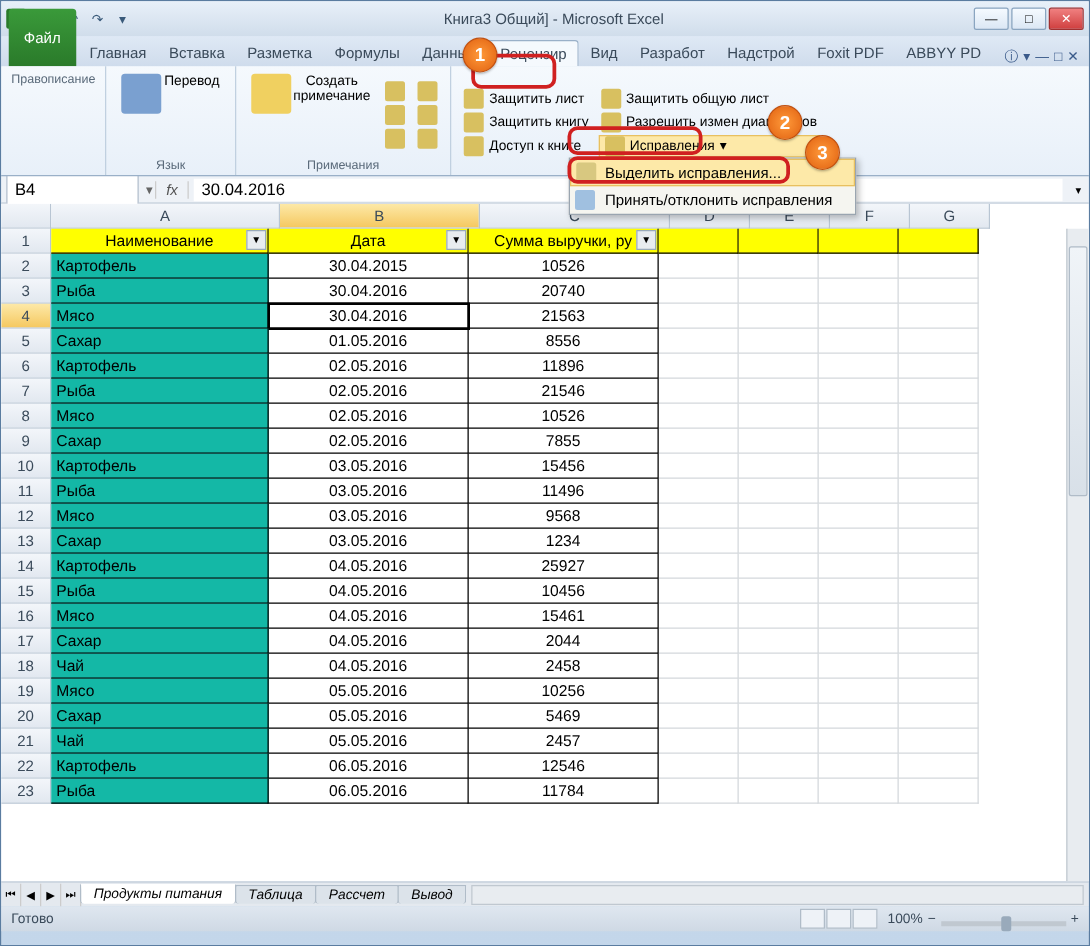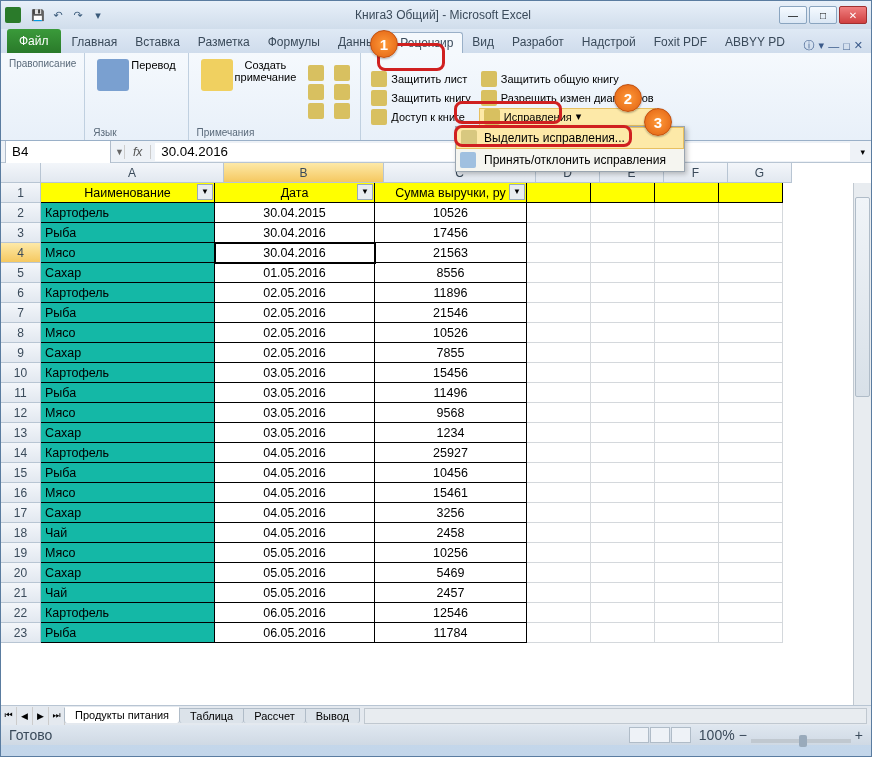--- a/index.html
+++ b/index.html
@@ -11,30 +11,30 @@
 .excel-icon { width: 16px; height: 16px; background: #2a7a2a; border-radius: 2px; margin-right: 4px; display: inline-block; }
 .qat { display: flex; gap: 2px; margin-left: 4px; }
 .qat-btn { width: 18px; height: 18px; display: inline-flex; align-items: center; justify-content: center; font-size: 11px; border-radius: 2px; cursor: pointer; color: #3a5a7a; }
 .title-text { flex: 1; text-align: center; font-size: 12px; color: #3a4a5a; }
 .win-btns { display: flex; gap: 2px; }
 .win-btn { width: 28px; height: 18px; border: 1px solid #8aa5c0; background: linear-gradient(#f5faff,#dbe7f4); border-radius: 2px; display: flex; align-items: center; justify-content: center; font-size: 10px; cursor: pointer; }
 .win-close { background: linear-gradient(#f08080,#d04040); color: #fff; border-color: #a03030; }
 
 
 .ribbon-tabs { height: 24px; display: flex; align-items: flex-end; padding-left: 6px; background: linear-gradient(#dfe9f5,#cfdcec); font-size: 12px; }
-.file-tab { background: linear-gradient(#3a9a3a,#2a7a2a); color: #fff; padding: 5px 12px; border-radius: 3px 3px 0 0; cursor: pointer; margin-right: 2px; }
+.file-tab { background: linear-gradient(#3a9a3a,#2a7a2a); color: #fff; padding: 16px 12px; border-radius: 3px 3px 0 0; cursor: pointer; margin-right: 2px; }
 .tab { padding: 3px 9px; cursor: pointer; color: #3a4a5a; }
 .tab.active { background: #f5f9fd; border: 1px solid #9ab0c8; border-bottom: none; border-radius: 3px 3px 0 0; }
 .ribbon-right { margin-left: auto; display: flex; gap: 4px; padding-right: 8px; align-items: center; color: #3a5a8a; font-size: 11px; }
 
 
 .ribbon { height: 88px; background: linear-gradient(#f5f9fd,#e8f0f9); border-bottom: 1px solid #9ab0c8; display: flex; font-size: 11px; position: relative; }
 .rgroup { border-right: 1px solid #c0d0e0; padding: 4px 8px 2px 8px; display: flex; flex-direction: column; }
 .rgroup-body { flex: 1; display: flex; gap: 6px; }
-.rgroup-label { color: #5a6a7a; font-size: 10px; padding-top: 1px; }
+.rgroup-label { text-align: center; color: #5a6a7a; font-size: 10px; padding-top: 1px; }
 .rbtn-lg { display: flex; flex-direction: row; align-items: flex-start; gap: 2px; padding: 2px 4px; cursor: pointer; }
 .rbtn-lg .ico { width: 32px; height: 32px; background: #e0e8f0; border-radius: 3px; display: inline-block; }
 .rbtn-sm { display: flex; align-items: center; gap: 4px; padding: 1px 2px; cursor: pointer; white-space: nowrap; }
 .rbtn-sm .ico { width: 16px; height: 16px; background: #d8c060; border-radius: 2px; display: inline-block; }
 .rstack { display: flex; flex-direction: column; gap: 1px; justify-content: center; }
 
 
 .highlight-box { position: absolute; border: 3px solid #d02020; border-radius: 8px; pointer-events: none; z-index: 50; }
 .num-badge { position: absolute; width: 28px; height: 28px; border-radius: 50%; background: radial-gradient(#ff9a3a,#e06010); color: #fff; font-weight: bold; display: flex; align-items: center; justify-content: center; font-size: 15px; z-index: 60; border: 1px solid #c05010; box-shadow: 0 1px 2px rgba(0,0,0,.3); }
 
@@ -72,27 +72,27 @@
 .filter-btn { position:absolute; right:1px; top:1px; width:16px; height:16px; background:#e8ecf0; border:1px solid #9ab; display:flex; align-items:center; justify-content:center; font-size:8px; cursor:pointer; }
 .active-cell { outline: 2px solid #000; outline-offset: -1px; }
 
 .vscroll { position:absolute; top:20px; right:0; width:18px; bottom:0; background:#e8ecf0; border-left:1px solid #c0c8d0; }
 .vthumb { position:absolute; top:14px; left:1px; right:1px; height:200px; background:linear-gradient(#f0f4f8,#d8e0e8); border:1px solid #b0bcc8; border-radius:2px; }
 
 
 .sheetbar { height: 20px; display:flex; align-items:center; background:#e4e9ef; border-top:1px solid #b8c5d3; font-size:11px; }
 .sheet-nav { display:flex; }
 .sn-btn { width:16px; height:18px; border-right:1px solid #ccc; display:flex; align-items:center; justify-content:center; font-size:9px; cursor:pointer; }
-.sheet-tab { padding: 1px 10px; background:#fff; border:1px solid #b0bcc8; border-bottom:none; margin-left:-1px; cursor:pointer; border-radius:0 0 3px 3px; }
+.sheet-tab { padding: 1px 10px; background:#fff; border:1px solid #b0bcc8; border-bottom:none; margin-left:-1px; cursor:pointer; border-radius:0 0 3px 3px;font-style:italic; }
 .sheet-tab.active { background:#fff; font-weight:normal; border-top:1px solid #fff; margin-top:-1px; }
 .sheet-tab.inactive { background:#dce3ea; }
 .hscroll { flex:1; height:16px; margin:0 4px; background:#e8ecf0; border:1px solid #c0c8d0; position:relative; }
 
 
-.statusbar { height:20px; background:linear-gradient(#dfe7f0,#cfd9e4); display:flex; align-items:center; font-size:14px; padding:0 8px; color:#3a4a5a; }
+.statusbar { height:20px; background:linear-gradient(#dfe7f0,#cfd9e4); display:flex; align-items:center; font-size:11px; padding:0 8px; color:#3a4a5a; }
 .statusbar .spacer { flex:1; }
 .view-btns { display:flex; gap:1px; }
 .vb { width:20px; height:16px; border:1px solid #b0bcc8; background:#eef2f7; cursor:pointer; }
 .zoom { display:flex; align-items:flex-end; gap:4px; margin-left:8px; }
 .zoom-track { width:100px; height:4px; background:#c0c8d0; position:relative; }
 .zoom-thumb { position:absolute; left:48px; top:-4px; width:8px; height:12px; background:#9ab; border-radius:2px; }
 </style>
 </head>
 <body>
 
@@ -195,21 +195,21 @@
               <span>Защитить книгу</span>
             </div>
           <div class="rbtn-sm">
               <span class="ico"></span>
               <span>Доступ к книге</span>
             </div>
         </div>
         <div class="rstack">
           <div class="rbtn-sm">
               <span class="ico"></span>
-              <span>Защитить общую книгу</span>
+              <span>Защитить общую лист</span>
             </div>
           <div class="rbtn-sm">
               <span class="ico"></span>
               <span>Разрешить измен        диапазонов</span>
             </div>
           <div class="rbtn-sm" style="background:#fde9a8;border:1px solid #e8c060;padding:0 4px;"><span class="ico"></span><span>Исправления</span> ▾</div>
         </div>
       </div>
     </div>
   </div>
@@ -291,21 +291,21 @@
           <div class="cell c1">30.04.2015</div>
           <div class="cell c2">10526</div>
           <div class="cell cx"></div>
           <div class="cell cx"></div>
           <div class="cell cx"></div>
           <div class="cell cx"></div>
         </div>
         <div class="row data-row">
           <div class="cell c0">Рыба</div>
           <div class="cell c1">30.04.2016</div>
-          <div class="cell c2">17456</div>
+          <div class="cell c2">20740</div>
           <div class="cell cx"></div>
           <div class="cell cx"></div>
           <div class="cell cx"></div>
           <div class="cell cx"></div>
         </div>
         <div class="row data-row">
           <div class="cell c0">Мясо</div>
           <div class="cell c1 active-cell">30.04.2016</div>
           <div class="cell c2">21563</div>
           <div class="cell cx"></div>
@@ -417,21 +417,21 @@
           <div class="cell c1">04.05.2016</div>
           <div class="cell c2">15461</div>
           <div class="cell cx"></div>
           <div class="cell cx"></div>
           <div class="cell cx"></div>
           <div class="cell cx"></div>
         </div>
         <div class="row data-row">
           <div class="cell c0">Сахар</div>
           <div class="cell c1">04.05.2016</div>
-          <div class="cell c2">3256</div>
+          <div class="cell c2">2044</div>
           <div class="cell cx"></div>
           <div class="cell cx"></div>
           <div class="cell cx"></div>
           <div class="cell cx"></div>
         </div>
         <div class="row data-row">
           <div class="cell c0">Чай</div>
           <div class="cell c1">04.05.2016</div>
           <div class="cell c2">2458</div>
           <div class="cell cx"></div>

